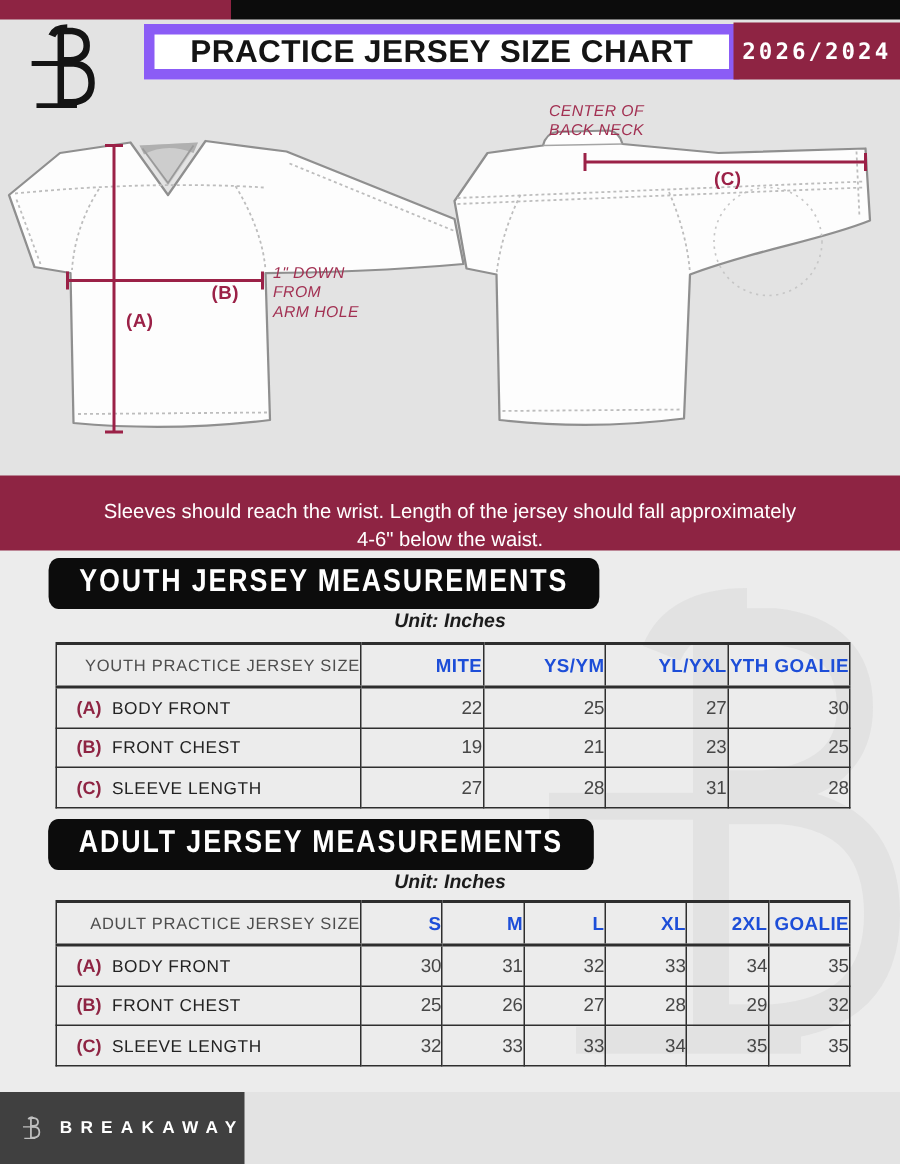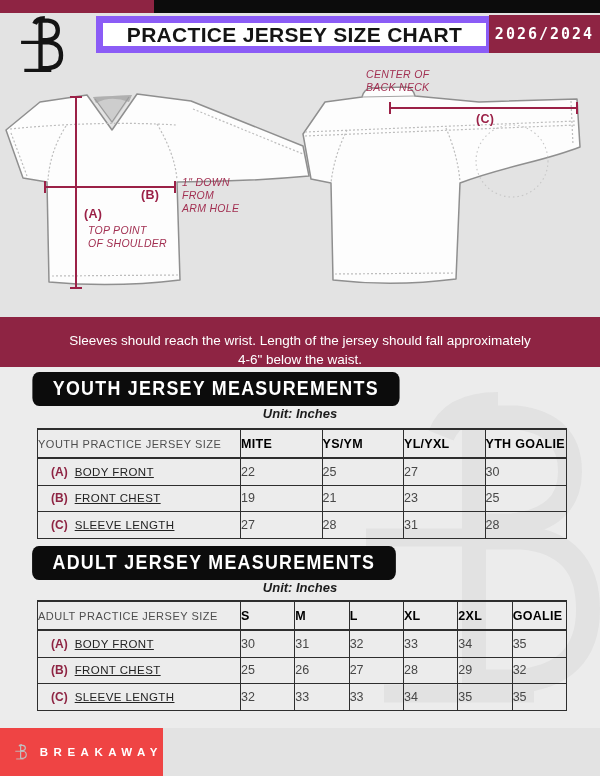--- a/index.html
+++ b/index.html
@@ -44,31 +44,31 @@
   .watermark { position:absolute; right:-60px; top:18px; width:300px; height:335px; color:#dcdcdc; opacity:.6; }
   .pill-row { position:absolute; left:0; width:600px; text-align:left; z-index:2; }
   .pill {
     display:inline-block; background:#0c0c0c; color:#fff; border-radius:8px;
     padding:4px 24px 6px; font-size:21px; font-weight:bold; letter-spacing:1.5px;
     transform:scaleX(.85);
   }
   .unit-row { position:absolute; left:0; width:600px; text-align:center; z-index:2;
     font-style:italic; font-weight:bold; font-size:13px; color:#1c1c1c; }
   table.size { position:absolute; left:37px; width:530px; border-collapse:collapse; table-layout:fixed; z-index:2; }
-  .size th, .size td { border:1.4px solid #2e2e2e; text-align:left; padding:0; }
-  .size thead th { height:27px; font-size:12.5px; font-weight:bold; color:#000000; letter-spacing:.3px;
+  .size th, .size td { border:1.4px solid #2e2e2e; text-align:right; padding:0; }
+  .size thead th { height:27px; font-size:12.5px; font-weight:bold; color:#1d4ed8; letter-spacing:.3px;
                    border-top-width:2.5px; border-bottom-width:2px; }
   .size thead th.corner { font-weight:normal; font-size:11px; color:#4e4e4e; letter-spacing:.5px; }
   .size tbody td { height:25.5px; font-size:12.5px; color:#474747; }
   .size tbody td.rowlabel { text-align:left; padding-left:13px; }
   .key { color:#8e2443; font-weight:bold; font-size:12px; margin-right:7px; }
-  .rlabel { font-size:11.5px; color:#232323; letter-spacing:.4px;text-decoration:underline; }
+  .rlabel { font-size:11.5px; color:#232323; letter-spacing:.4px; }
   
   .footer { position:absolute; top:728px; left:0; width:600px; height:48px; display:flex; }
-  .footer-black { width:163px; background:#ef4444; display:flex; align-items:center;
+  .footer-black { width:163px; background:#404040; display:flex; align-items:center;
                   padding-left:15px; gap:10px; box-sizing:border-box; }
   .footer-logo { width:26px; height:30px; color:#bfbfbf; }
   .footer-brand { color:#fff; font-size:11.5px; font-weight:bold; letter-spacing:5.5px; }
   .footer-note { flex:1; background:#93254b; color:#fff; font-size:11px; line-height:15.4px;
                  padding:4px 8px 4px 13px; box-sizing:border-box; display:flex; align-items:center; }
 </style>
 </head>
 <body>
 
 <svg width="0" height="0" style="position:absolute">
@@ -137,22 +137,20 @@
     </g>
   </svg>
   <div class="mnote" style="left:366px; top:2px;">CENTER OF
 BACK NECK</div>
   <div class="mlabel" style="left:476px; top:46px;">(C)</div>
   <div class="mlabel" style="left:141px; top:122px;">(B)</div>
   <div class="mnote" style="left:182px; top:110px;">1" DOWN
 FROM
 ARM HOLE</div>
   <div class="mlabel" style="left:84px;  top:141px;">(A)</div>
-  <div class="mnote" style="left:88px;  top:158px;">TOP POINT
-OF SHOULDER</div>
 </div>
 
 <div class="banner">
   <span>Sleeves should reach the wrist. Length of the jersey should fall approximately 4-6" below the waist.</span>
 </div>
 
 <div class="lower">
   <svg class="watermark" viewBox="0 0 100 110">
       <use href="#blogo"></use>
     </svg>

